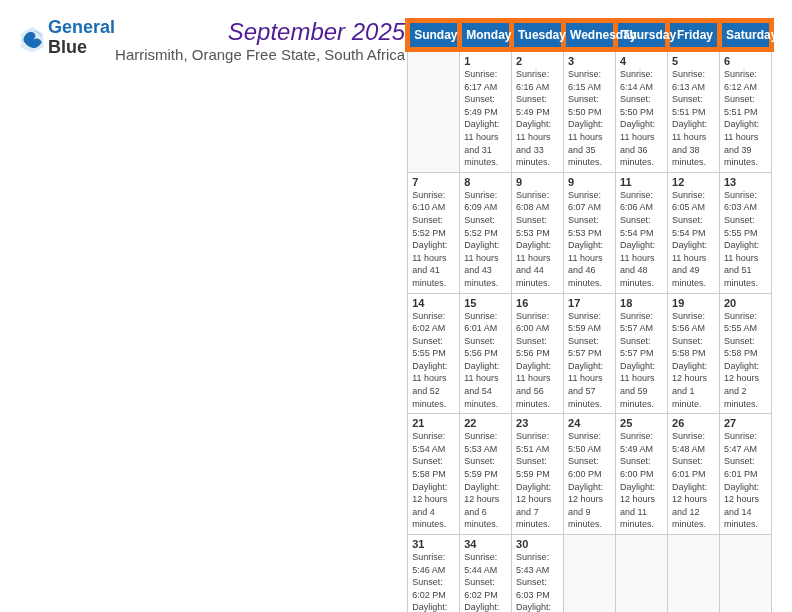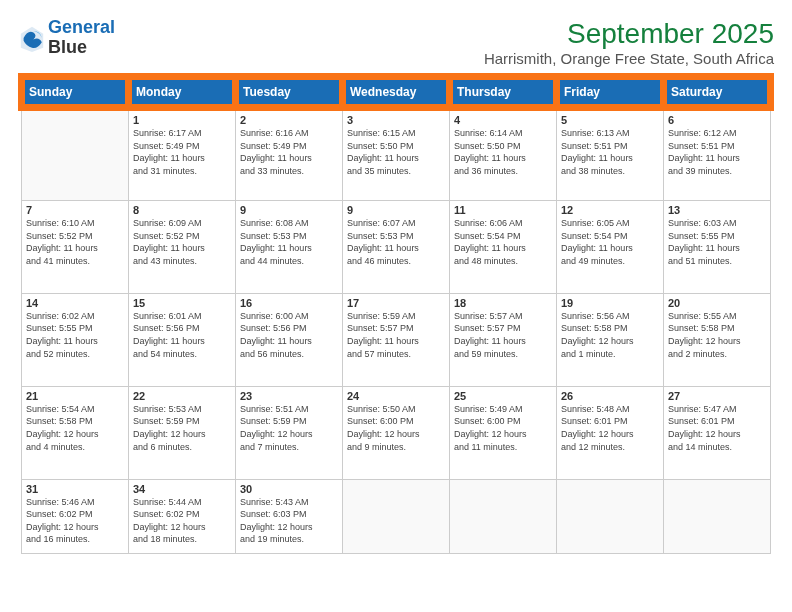--- a/index.html
+++ b/index.html
@@ -8,21 +8,21 @@
       background: #fff;
       width: 792px;
       height: 612px;
       overflow: hidden;
     }
     .page {
       width: 792px;
       height: 564px;
       padding: 18px 18px 10px 18px;
       display: flex;
-      flex-direction: column;
+      flex-direction: row;
     }
     .header {
       display: flex;
       align-items: flex-start;
       justify-content: space-between;
       margin-bottom: 6px;
     }
     .logo {
       display: flex;
       align-items: center;
@@ -36,43 +36,44 @@
     .logo-blue { color: #1a6db5; }
     .logo-icon {
       width: 28px;
       height: 28px;
       margin-right: 2px;
     }
     .title-area {
       text-align: right;
     }
     .month-title {
-      font-size: 28px;
-      color: #15803d;
+      font-size: 24px;
+      color: #4c1d95;
       font-weight: normal;
+      font-style: italic;
     }
     .subtitle {
       font-size: 15px;
       color: #555;
     }
     .calendar {
       flex: 1;
       border: 1px solid #ccc;
       border-collapse: collapse;
       width: 100%;
       table-layout: fixed;
     }
     .calendar th {
       background-color: #1a6db5;
       color: #fff;
       font-size: 12px;
       font-weight: bold;
       padding: 5px 4px;
-      text-align: left;
-      border: 7px solid #f97316;
+      text-align: right;
+      border: 5px solid #f97316;
     }
     .calendar td {
       border: 1px solid #ccc;
       vertical-align: top;
       padding: 3px 4px;
       font-size: 9.5px;
       color: #333;
       background: #fff;
     }
     .calendar td.empty {

